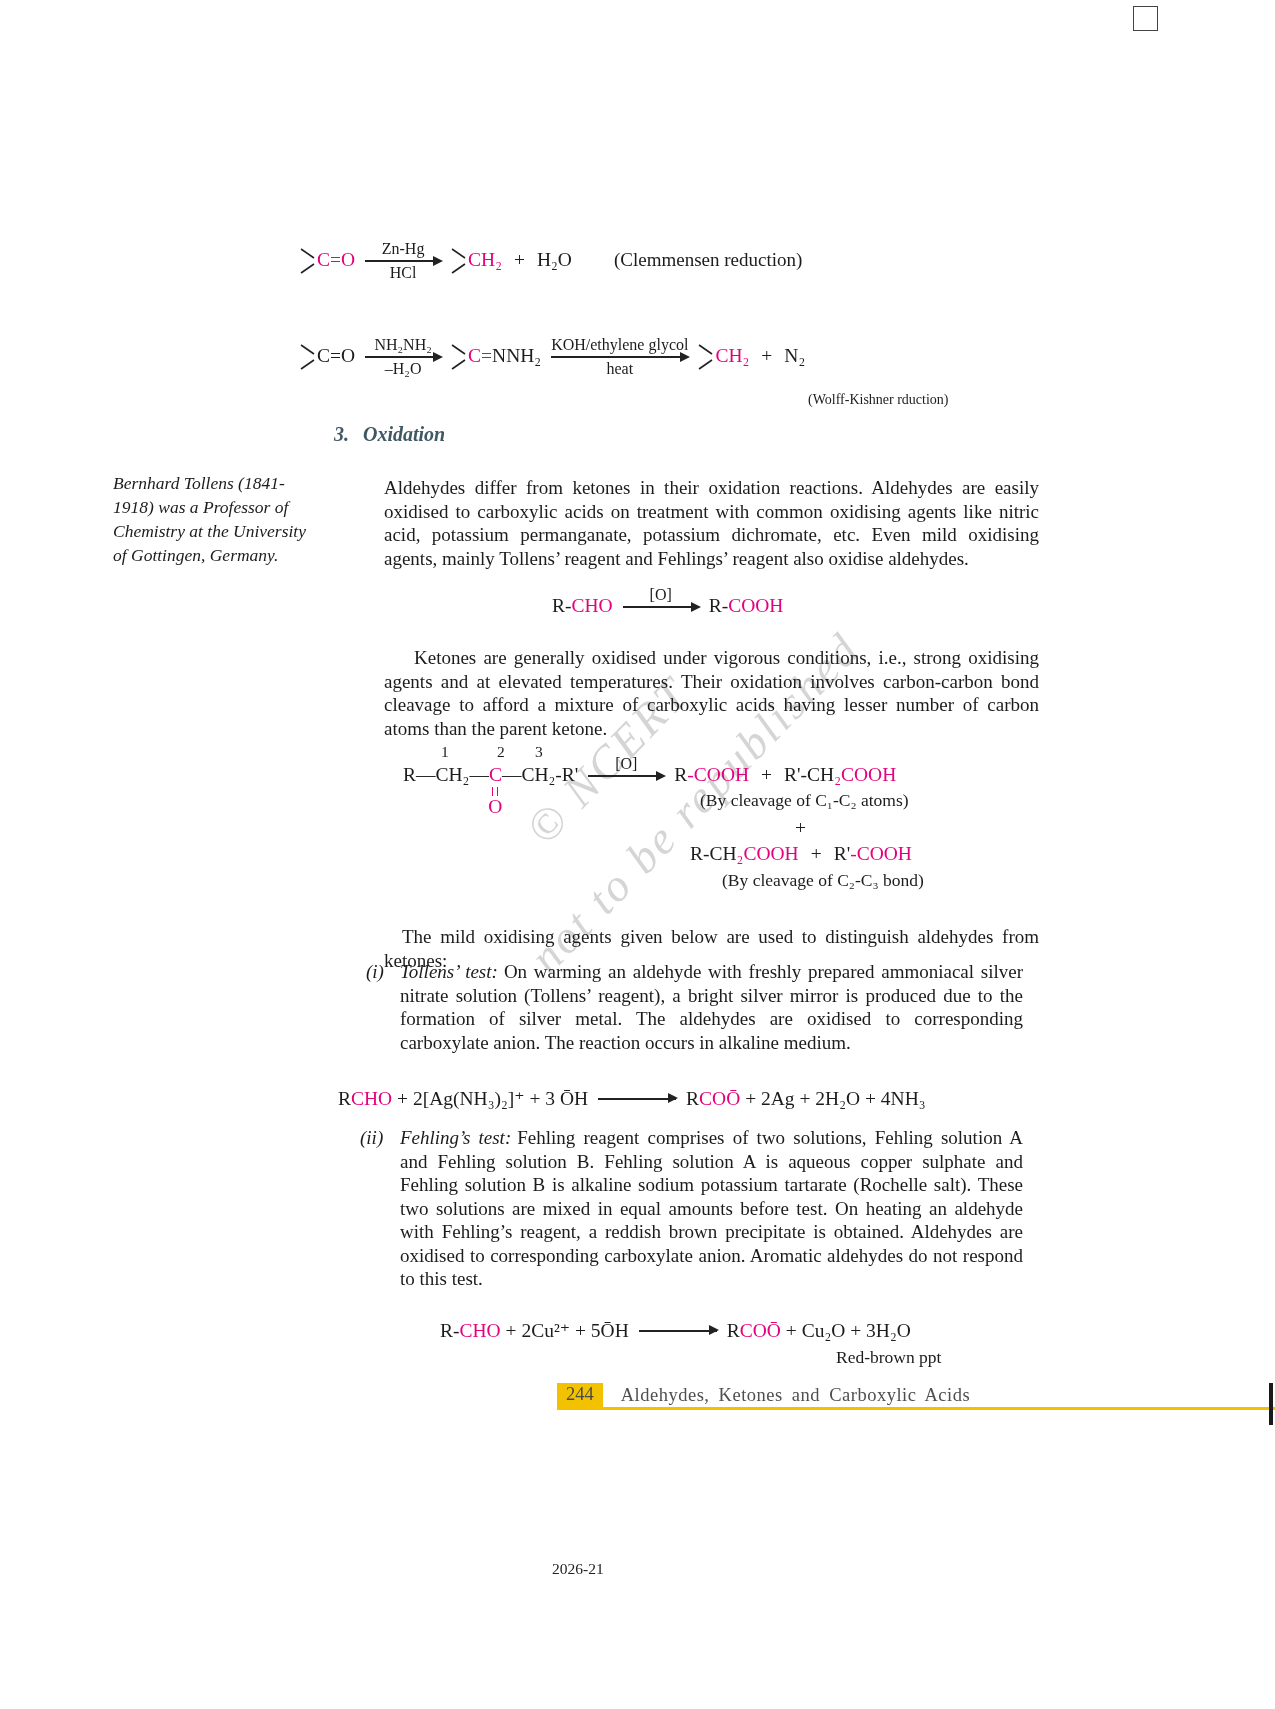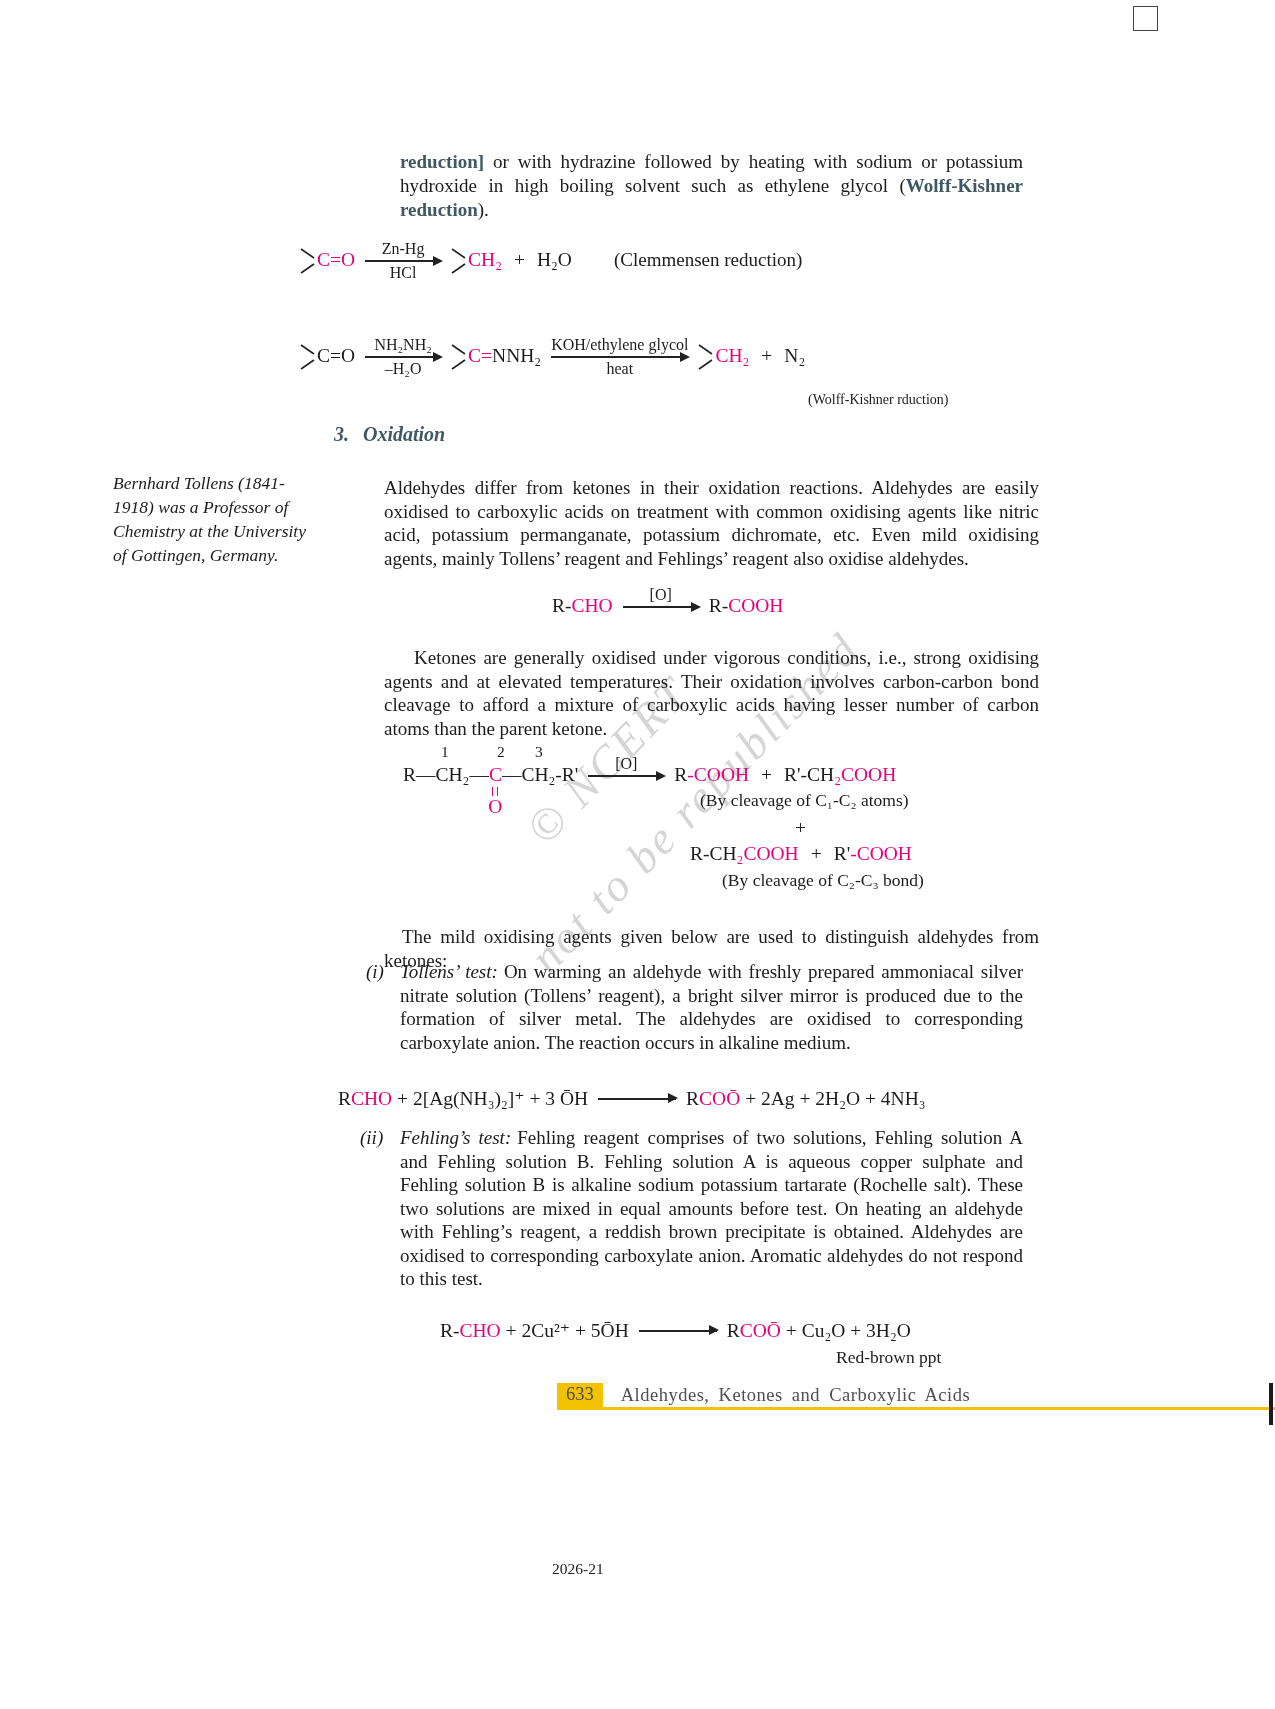--- a/index.html
+++ b/index.html
@@ -127,21 +127,20 @@
 
 <div class="page">
 
   <div class="corner-box"></div>
 
   <div class="watermark">
     <div class="wl1">© NCERT</div>
     <div class="wl2">not to be republished</div>
   </div>
 
-  <p class="intro"><b class="term">reduction]</b><span> or with hydrazine followed by heating with sodium or potassium hydroxide in high boiling solvent such as ethylene glycol (</span><b class="term">Wolff-Kishner reduction</b><span>).</span></p>
 
   <div class="eq eq1">
     <svg class="angle" width="15" height="30" viewBox="0 0 15 30">
         <line x1="1" y1="3" x2="14" y2="12" stroke="#222" stroke-width="1.6"></line>
         <line x1="1" y1="27" x2="14" y2="18" stroke="#222" stroke-width="1.6"></line>
       </svg><span class="pink">C=O</span><span class="rxn-arrow">
         <span>Zn-Hg</span>
         <span class="aline"></span>
         <span>HCl</span>
       </span><svg class="angle" width="15" height="30" viewBox="0 0 15 30">
@@ -212,20 +211,20 @@
 
   <div class="item item-ii">
     <span class="lbl">(ii)</span>
     <span class="ibody"><span class="ititle">Fehling’s test:</span><span>Fehling reagent comprises of two solutions, Fehling solution A and Fehling solution B. Fehling solution A is aqueous copper sulphate and Fehling solution B is alkaline sodium potassium tartarate (Rochelle salt). These two solutions are mixed in equal amounts before test. On heating an aldehyde with Fehling’s reagent, a reddish brown precipitate is obtained. Aldehydes are oxidised to corresponding carboxylate anion. Aromatic aldehydes do not respond to this test.</span></span>
   </div>
 
   <div class="eq eq-fehling"><span>R-</span><span class="pink">CHO</span><span> + 2Cu²⁺ + 5ŌH</span><span class="plain-arrow"></span><span>R</span><span class="pink">COŌ</span><span> + Cu₂O + 3H₂O</span></div>
   <div class="feh-note">Red-brown ppt</div>
 
   <div class="footer">
-    <span class="pg">633</span>
+    <span class="pg">244</span>
     <span class="chapter">Aldehydes, Ketones and Carboxylic Acids</span>
   </div>
   <div class="footer-rule"></div>
   <div class="edge-tick"></div>
   <div class="year">2026-21</div>
 
 </div>
 
 </body></html>

